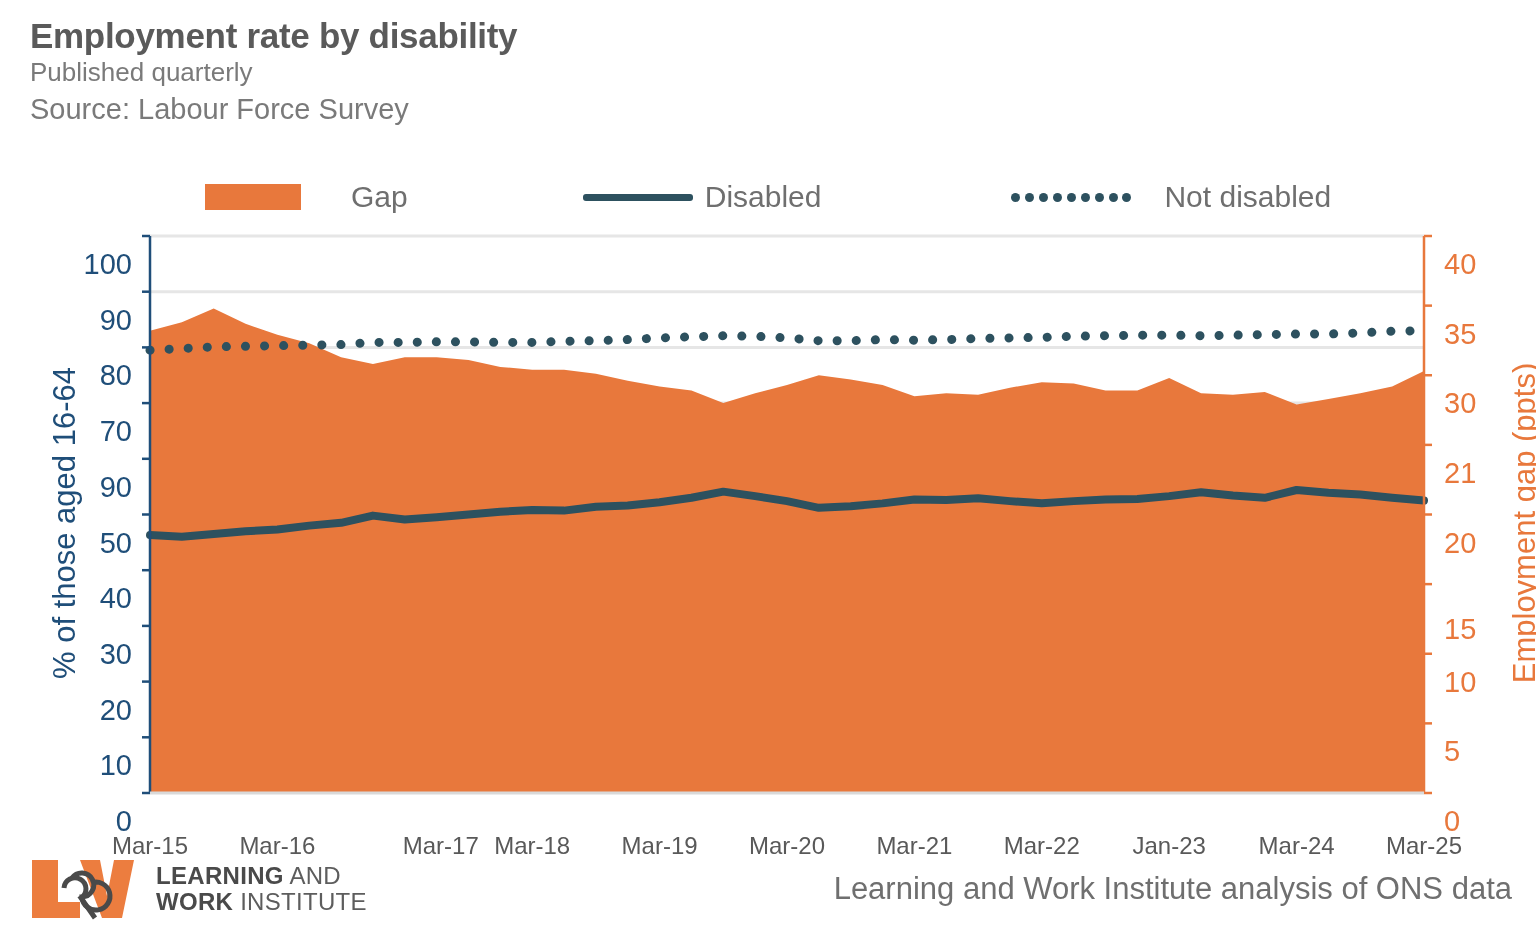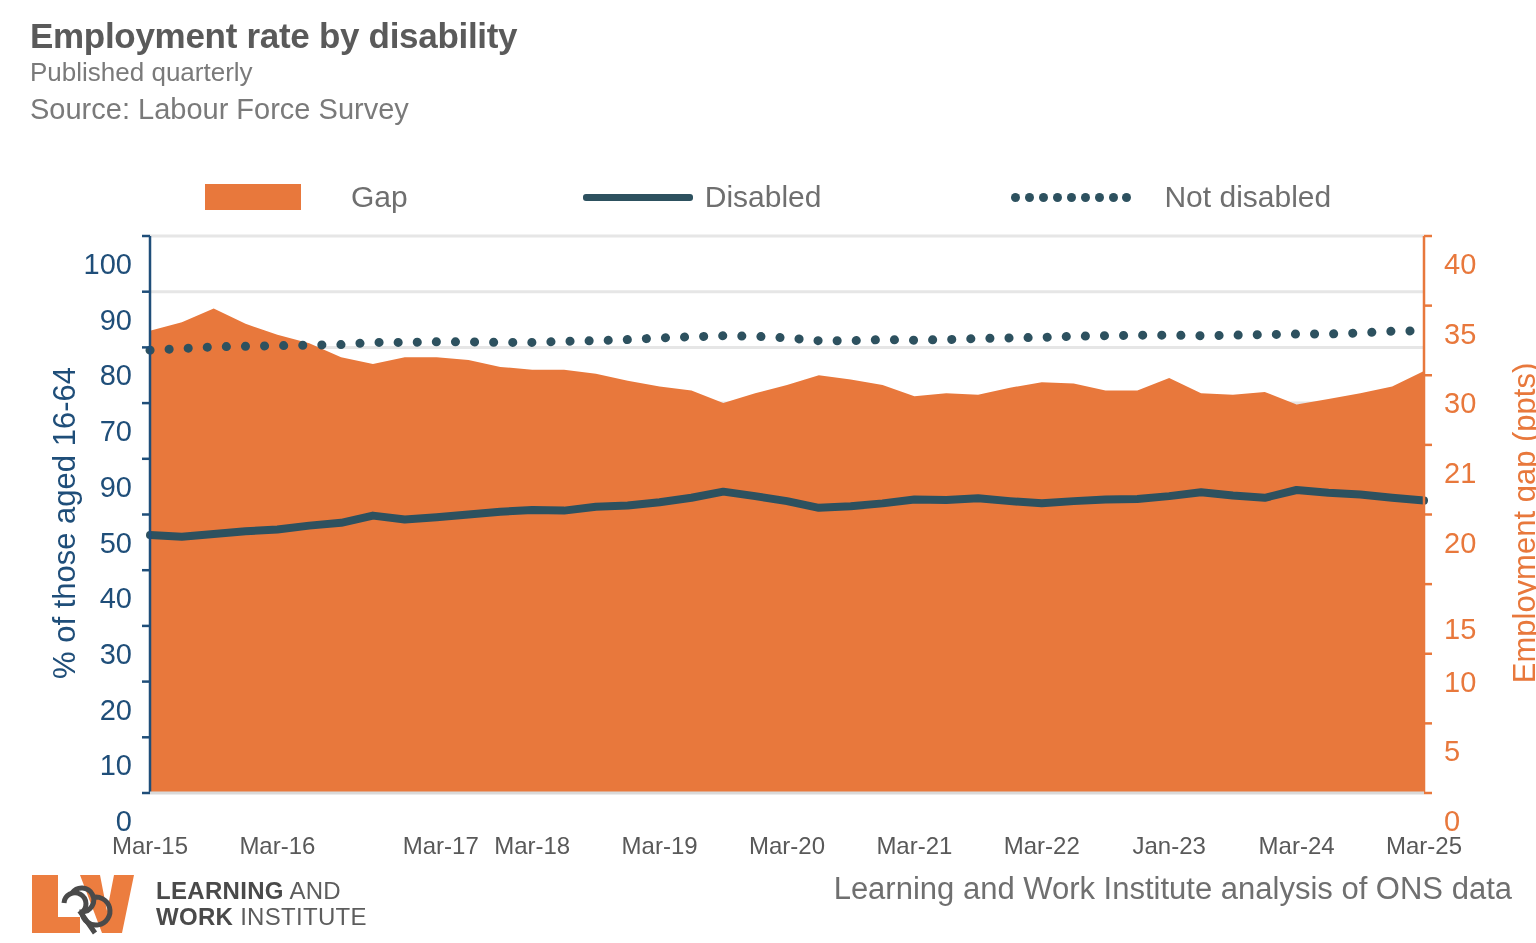--- a/index.html
+++ b/index.html
@@ -164,21 +164,21 @@
   #footer {
     position: absolute;
     left: 0;
     bottom: 0;
     width: 1536px;
     height: 90px;
   }
   #logo {
     position: absolute;
     left: 28px;
-    top: 20px;
+    top: 5px;
     display: flex;
     align-items: center;
   }
   #logo-mark {
     width: 112px;
     height: 62px;
     position: relative;
     margin-right: 16px;
   }
   #logo-text {

